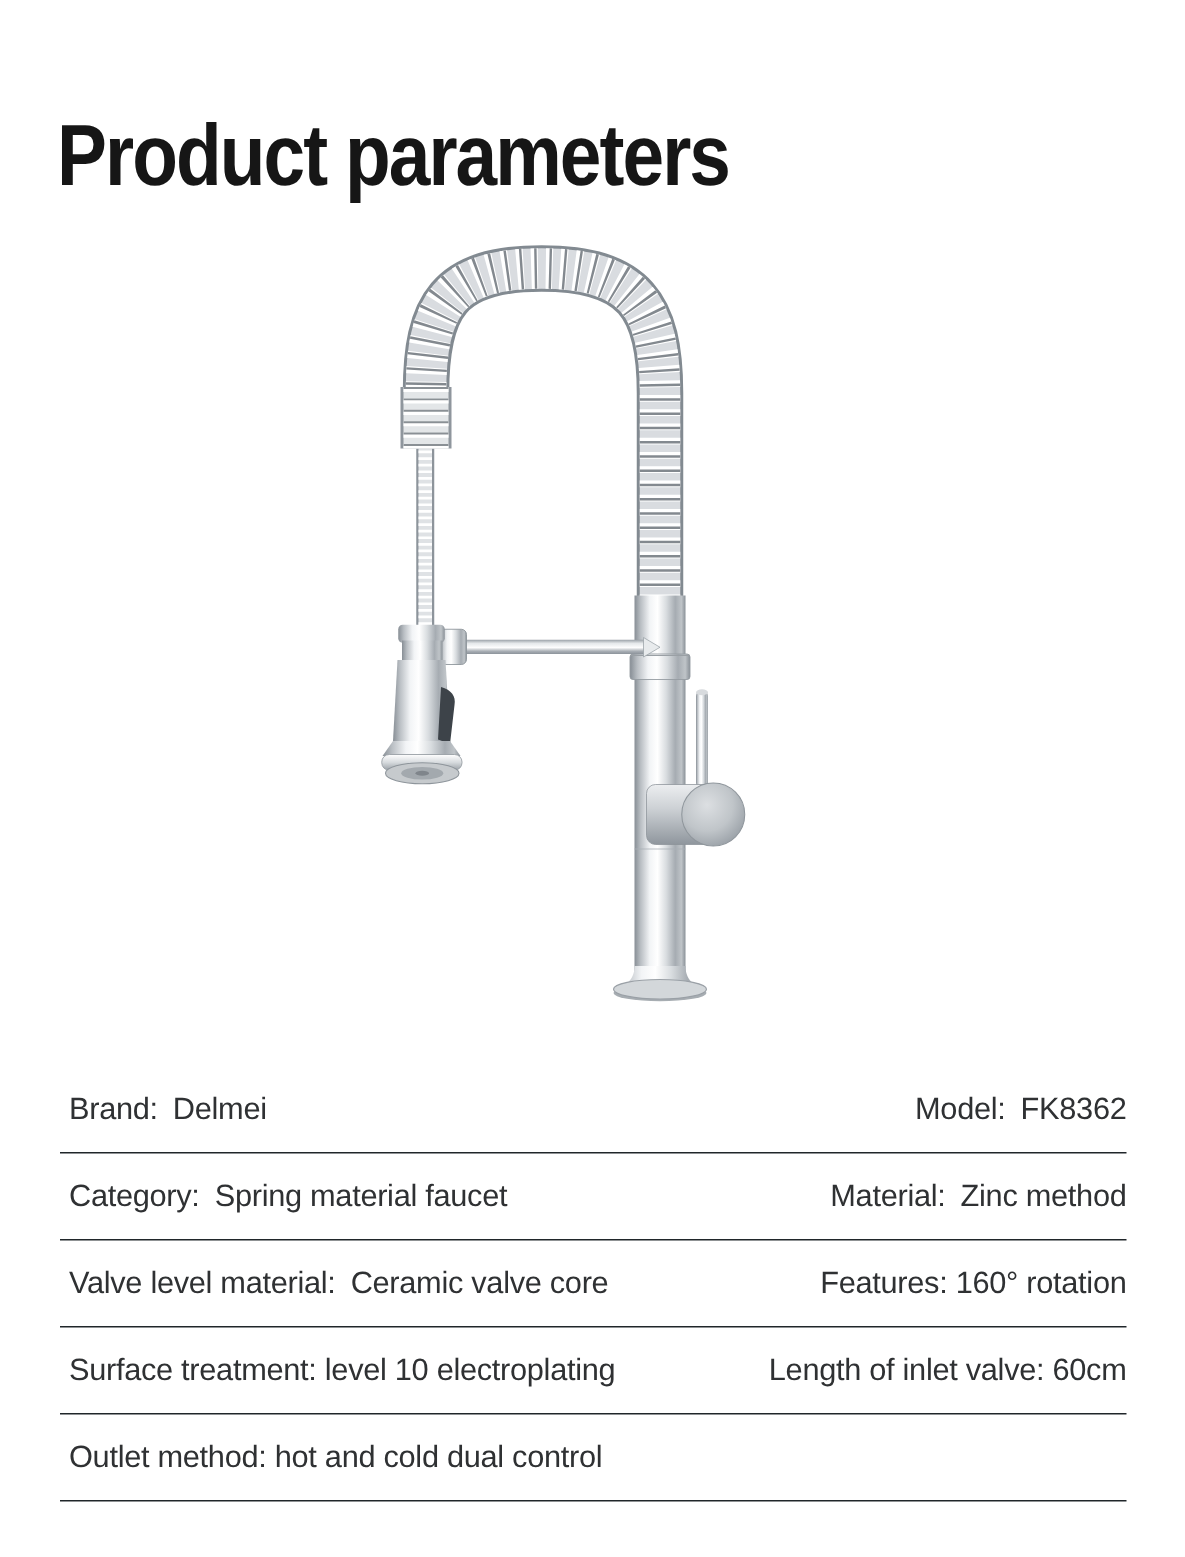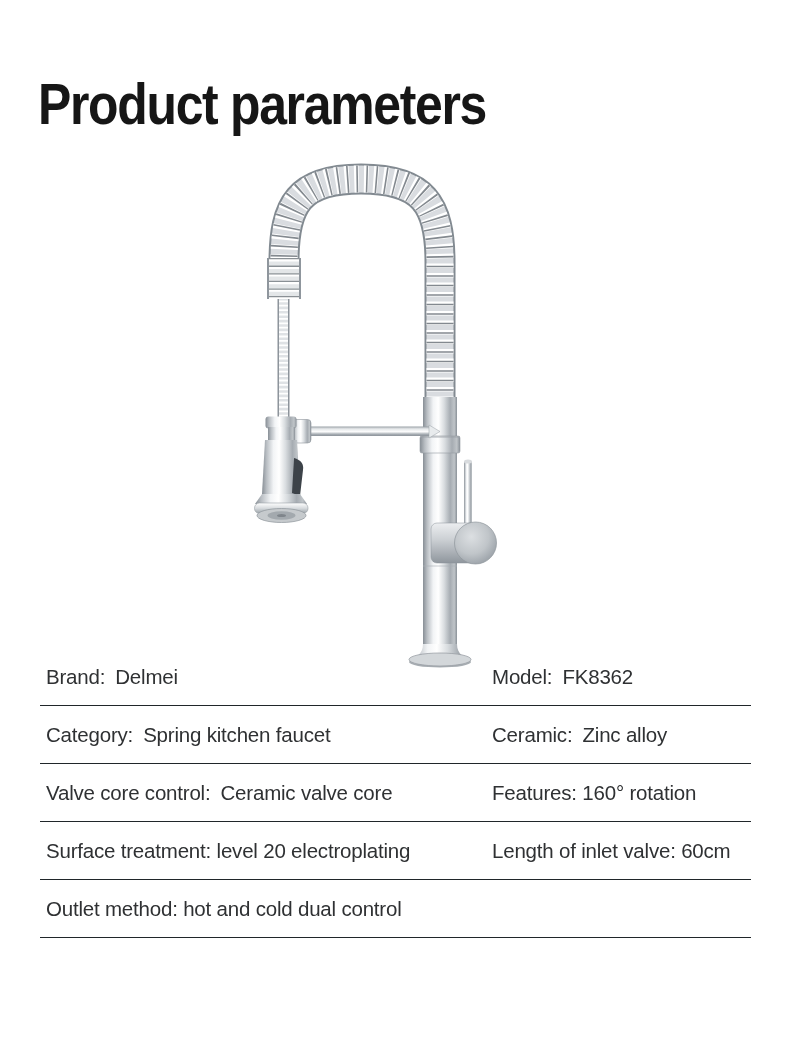--- a/index.html
+++ b/index.html
@@ -11,31 +11,31 @@
     position:absolute;left:38px;top:75px;margin:0;
     font-size:58px;line-height:1;font-weight:800;color:#161616;
     letter-spacing:-1.5px;white-space:nowrap;
     transform:scaleX(.86);transform-origin:left top;
   }
   .product{
     position:absolute;left:230px;top:160px;width:340px;height:530px;margin:0;
   }
   .product svg{display:block;width:100%;height:100%;}
   .spec-table{
-    position:absolute;left:40px;top:648px;width:711px;
+    position:absolute;left:40px;top:711px;width:711px;
   }
   .spec-row{
     display:flex;align-items:center;height:58px;box-sizing:border-box;
     border-bottom:1px solid #20262a;
   }
   .spec-cell{
     font-size:20.5px;color:#2f3133;letter-spacing:-0.2px;white-space:nowrap;
   }
   .spec-cell.left{width:452px;padding-left:6px;box-sizing:border-box;flex:none;}
-  .spec-cell.right{flex:1;}
+  .spec-cell.right{flex:1;text-align:right;}
 </style>
 </head>
 <body>
 
 <h1 class="page-title">Product parameters</h1>
 
 <figure class="product">
   <svg viewBox="230 160 340 530" xmlns="http://www.w3.org/2000/svg">
     <defs>
       <linearGradient id="chromeV" x1="0" y1="0" x2="1" y2="0">
@@ -133,28 +133,28 @@
     </g>
   </svg>
 </figure>
 
 <div class="spec-table">
   <div class="spec-row">
     <div class="spec-cell left">Brand: Delmei</div>
     <div class="spec-cell right">Model: FK8362</div>
   </div>
   <div class="spec-row">
-    <div class="spec-cell left">Category: Spring kitchen faucet</div>
-    <div class="spec-cell right">Ceramic: Zinc alloy</div>
+    <div class="spec-cell left">Category: Spring material faucet</div>
+    <div class="spec-cell right">Material: Zinc method</div>
   </div>
   <div class="spec-row">
-    <div class="spec-cell left">Valve core control: Ceramic valve core</div>
+    <div class="spec-cell left">Valve level material: Ceramic valve core</div>
     <div class="spec-cell right">Features: 160° rotation</div>
   </div>
   <div class="spec-row">
-    <div class="spec-cell left">Surface treatment: level 20 electroplating</div>
+    <div class="spec-cell left">Surface treatment: level 10 electroplating</div>
     <div class="spec-cell right">Length of inlet valve: 60cm</div>
   </div>
   <div class="spec-row">
     <div class="spec-cell left">Outlet method: hot and cold dual control</div>
     <div class="spec-cell right"></div>
   </div>
 </div>
 
 </body></html>

